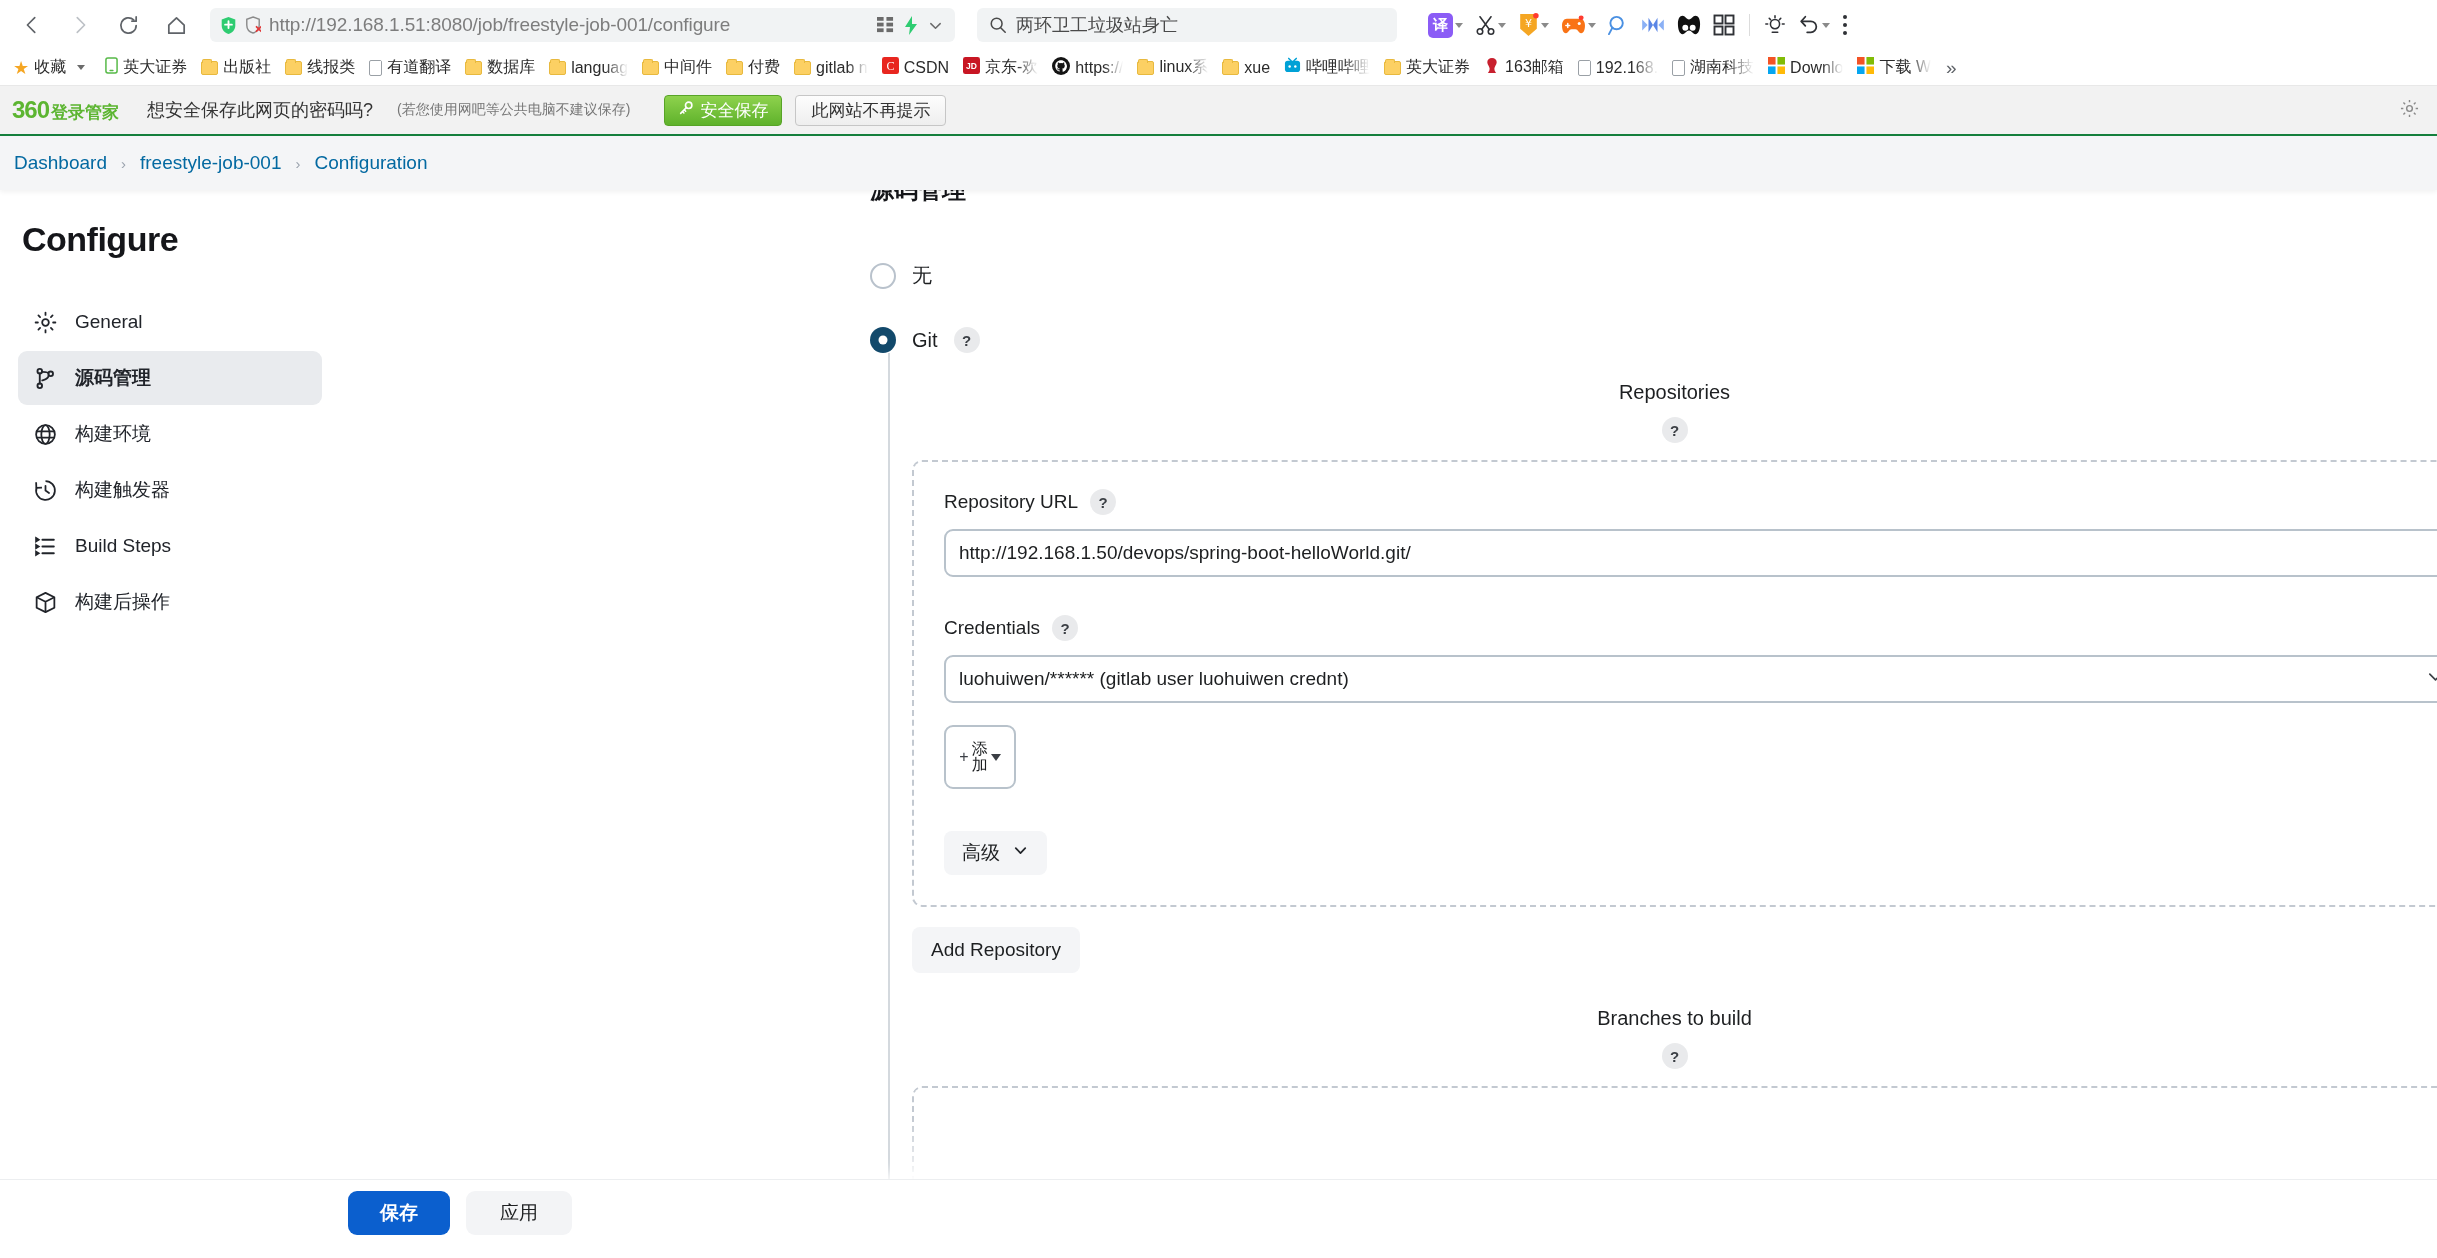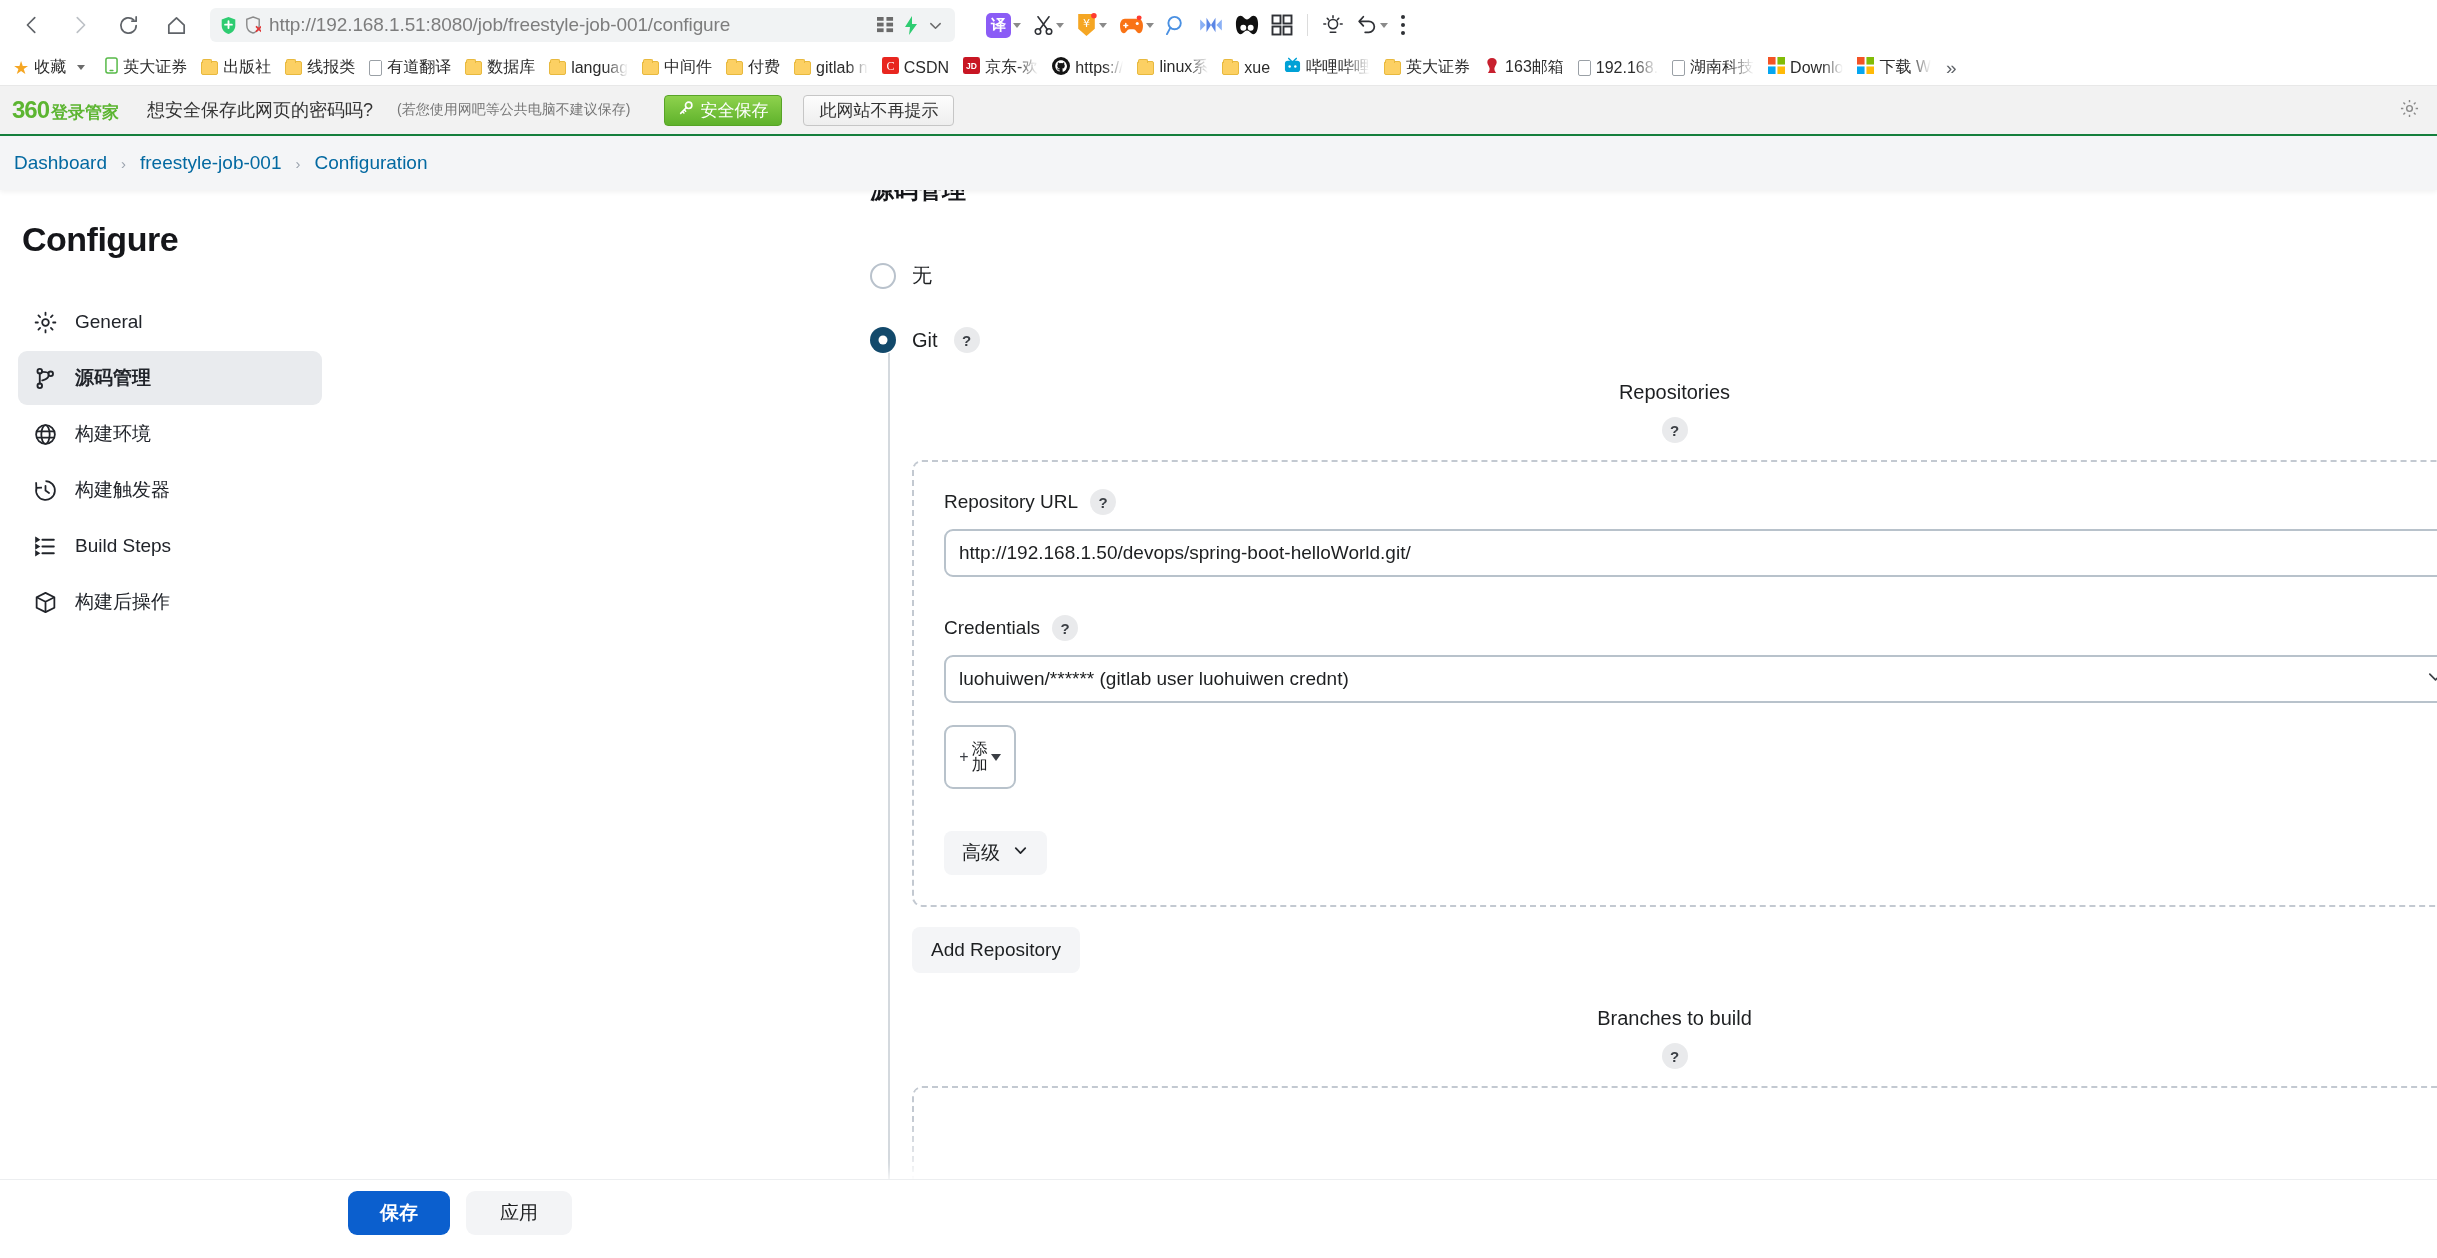--- a/index.html
+++ b/index.html
@@ -96,21 +96,21 @@
   #brand360 .num { font-size:24px; font-weight:bold; color:#5cb531; letter-spacing:-1px; }
   #brand360 .cn { font-size:17px; color:#5cb531; font-weight:bold; }
   #pw-question { font-size:18px; color:#333; margin-left:28px; }
   #pw-note { font-size:14px; color:#777; margin-left:24px;text-align:right; }
   #btn-secure-save {
     margin-left:34px; height:31px; padding:0 13px; border-radius:4px;
     background:linear-gradient(#8ed24d,#5fb22b); border:1px solid #58a427;
     color:#fff; font-size:17px; display:flex; align-items:center; gap:6px;
   }
   #btn-no-prompt {
-    margin-left:21px; height:31px; padding:0 15px; border-radius:4px;
+    margin-left:13px; height:31px; padding:0 15px; border-radius:4px;
     background:linear-gradient(#fdfdfd,#eeeeee); border:1px solid #c6c6c6;
     color:#333; font-size:17px; display:flex; align-items:center;
   }
   #pw-gear { position:absolute; right:18px; color:#8a8a8a; }
 
   
   #page { position:relative; height: calc(1258px - 148px); background:#fff; }
 
   #breadcrumb-bar {
     height:54px; background:#f4f5f7; display:flex; align-items:center;
@@ -286,20 +286,29 @@
             </svg>
         </span>
         <span class="omni-icon">
           <svg width="15" height="15" viewBox="0 0 16 16" fill="none" stroke="#6b6b6b" stroke-width="1.6" stroke-linecap="round" stroke-linejoin="round">
               <polyline points="3 6 8 11 13 6"></polyline>
             </svg>
         </span>
       </span>
     </div>
 
+    <div id="searchbox">
+      <span class="omni-icon">
+        <svg width="18" height="18" viewBox="0 0 20 20" fill="none" stroke="#4a4a4a" stroke-width="1.7">
+            <circle cx="8.5" cy="8.5" r="6"></circle>
+            <path d="M13 13l5 5" stroke-linecap="round"></path>
+          </svg>
+      </span>
+      <span id="search-text">两环卫工垃圾站身亡</span>
+    </div>
 
     <div class="tb-icons">
       <div class="tb-item">
         <span class="sq-badge" style="background:#8b5cf6">译</span>
           <span class="caret-sm"></span>
       </div>
       <div class="tb-item">
         <svg width="21" height="22" viewBox="0 0 22 24" fill="none" stroke="#2f3136" stroke-width="1.7">
             <circle cx="5" cy="19" r="3"></circle>
             <circle cx="17" cy="19" r="3"></circle>

